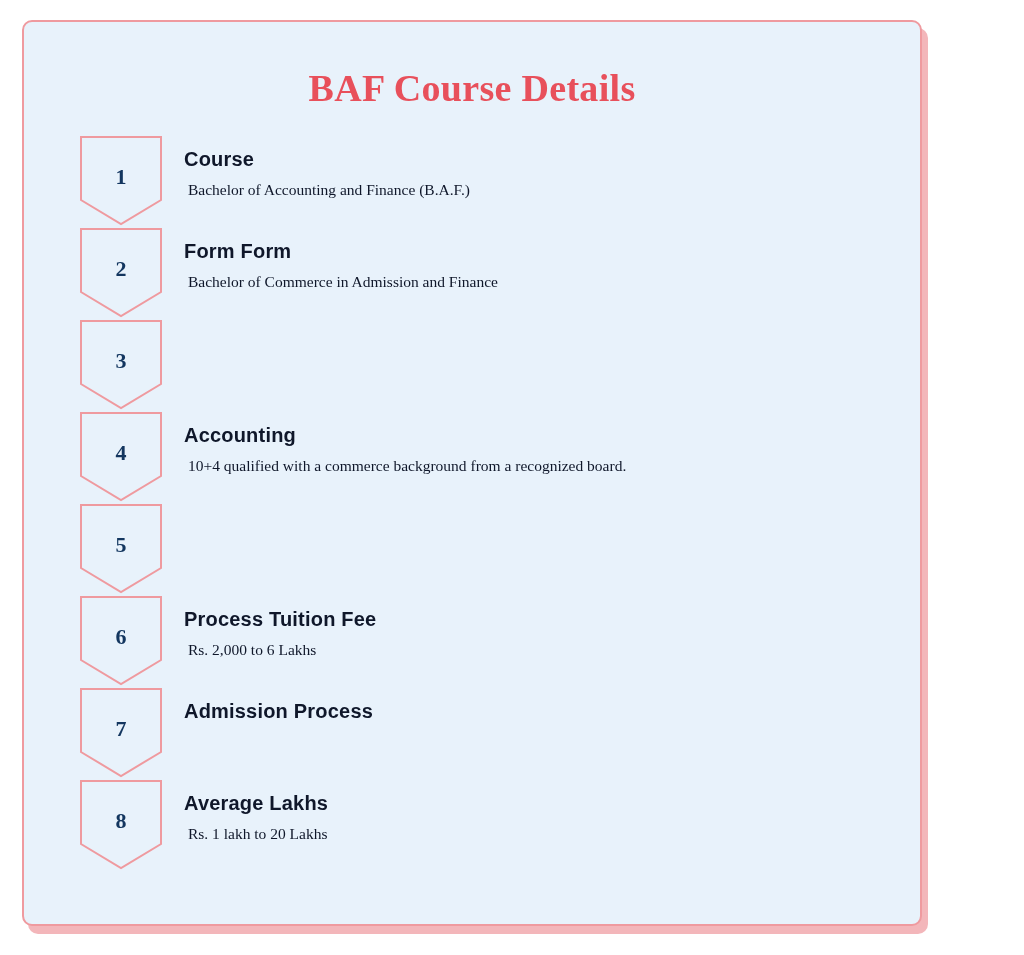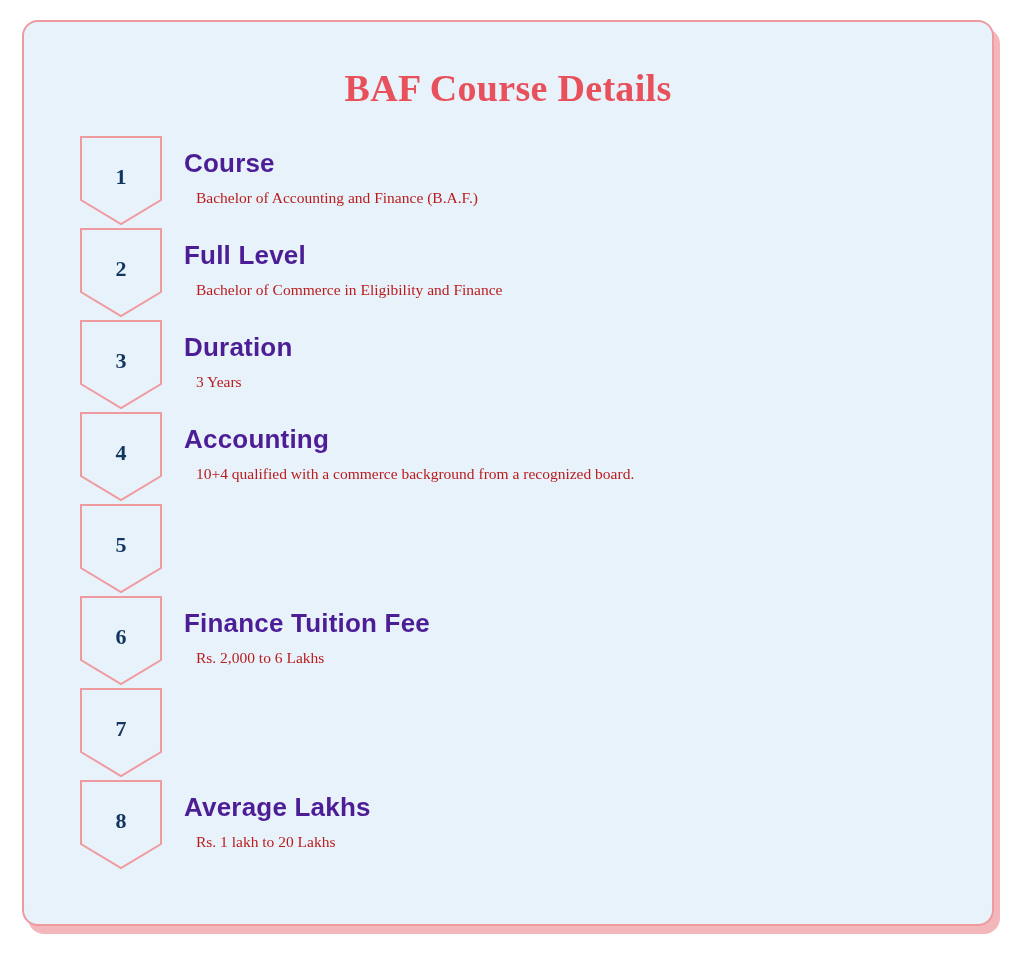--- a/index.html
+++ b/index.html
@@ -15,26 +15,26 @@
   }
   .page {
     position: relative;
     width: 1024px;
     height: 955px;
     box-sizing: border-box;
     padding: 20px 18px 22px 22px;
   }
   .card {
     position: relative;
-    width: 972px;
+    width: 900px;
     height: 906px;
     box-sizing: border-box;
     background: #e8f2fb;
     border: 2px solid #ef9a9f;
-    border-radius: 16px;
+    border-radius: 10px;
     box-shadow: 6px 8px 0 0 #f3b6ba;
   }
   .title {
     margin: 0;
     padding-top: 44px;
     text-align: center;
     color: #e8505b;
     font-size: 38px;
     font-weight: bold;
     font-family: "Liberation Serif", serif;
@@ -75,29 +75,29 @@
     font-weight: bold;
     color: #13365f;
     font-family: "Liberation Serif", serif;
   }
   .content {
     padding-left: 22px;
     padding-top: 12px;
   }
   .label {
     margin: 0;
-    color: #4c1d95;
-    font-size: 26px;
+    color: #0f172a;
+    font-size: 20px;
     font-weight: bold;
     font-family: "Liberation Sans", sans-serif;
     letter-spacing: 0.2px;
   }
   .value {
-    margin: 10px 0 0 12px;
-    color: #b91c1c;
+    margin: 10px 0 0 4px;
+    color: #0f172a;
     font-size: 15.5px;
     font-family: "Liberation Serif", serif;
   }
 </style>
 </head>
 <body>
 
 <div class="page">
   <div class="card">
 
@@ -119,35 +119,31 @@
       </div>
 
       <div class="row">
         <div class="badge">
           <svg width="82" height="92" viewBox="0 0 82 92">
             <path d="M1 1 H81 V64 L41 88 L1 64 Z" fill="none" stroke="#ef9a9f" stroke-width="2"></path>
           </svg>
           <div class="badge-num">2</div>
         </div>
         <div class="content">
-          <p class="label">Full Level</p>
-          <p class="value">Bachelor of Commerce in Eligibility and Finance</p>
+          <p class="label">Form Form</p>
+          <p class="value">Bachelor of Commerce in Admission and Finance</p>
         </div>
       </div>
 
       <div class="row">
         <div class="badge">
           <svg width="82" height="92" viewBox="0 0 82 92">
             <path d="M1 1 H81 V64 L41 88 L1 64 Z" fill="none" stroke="#ef9a9f" stroke-width="2"></path>
           </svg>
           <div class="badge-num">3</div>
-        </div>
-        <div class="content">
-          <p class="label">Duration</p>
-          <p class="value">3 Years</p>
         </div>
       </div>
 
       <div class="row">
         <div class="badge">
           <svg width="82" height="92" viewBox="0 0 82 92">
             <path d="M1 1 H81 V64 L41 88 L1 64 Z" fill="none" stroke="#ef9a9f" stroke-width="2"></path>
           </svg>
           <div class="badge-num">4</div>
         </div>
@@ -167,33 +163,34 @@
       </div>
 
       <div class="row">
         <div class="badge">
           <svg width="82" height="92" viewBox="0 0 82 92">
             <path d="M1 1 H81 V64 L41 88 L1 64 Z" fill="none" stroke="#ef9a9f" stroke-width="2"></path>
           </svg>
           <div class="badge-num">6</div>
         </div>
         <div class="content">
-          <p class="label">Finance Tuition Fee</p>
+          <p class="label">Process Tuition Fee</p>
           <p class="value">Rs. 2,000 to 6 Lakhs</p>
         </div>
       </div>
 
       <div class="row">
         <div class="badge">
           <svg width="82" height="92" viewBox="0 0 82 92">
             <path d="M1 1 H81 V64 L41 88 L1 64 Z" fill="none" stroke="#ef9a9f" stroke-width="2"></path>
           </svg>
           <div class="badge-num">7</div>
         </div>
         <div class="content">
+          <p class="label">Admission Process</p>
         </div>
       </div>
 
       <div class="row">
         <div class="badge">
           <svg width="82" height="92" viewBox="0 0 82 92">
             <path d="M1 1 H81 V64 L41 88 L1 64 Z" fill="none" stroke="#ef9a9f" stroke-width="2"></path>
           </svg>
           <div class="badge-num">8</div>
         </div>

